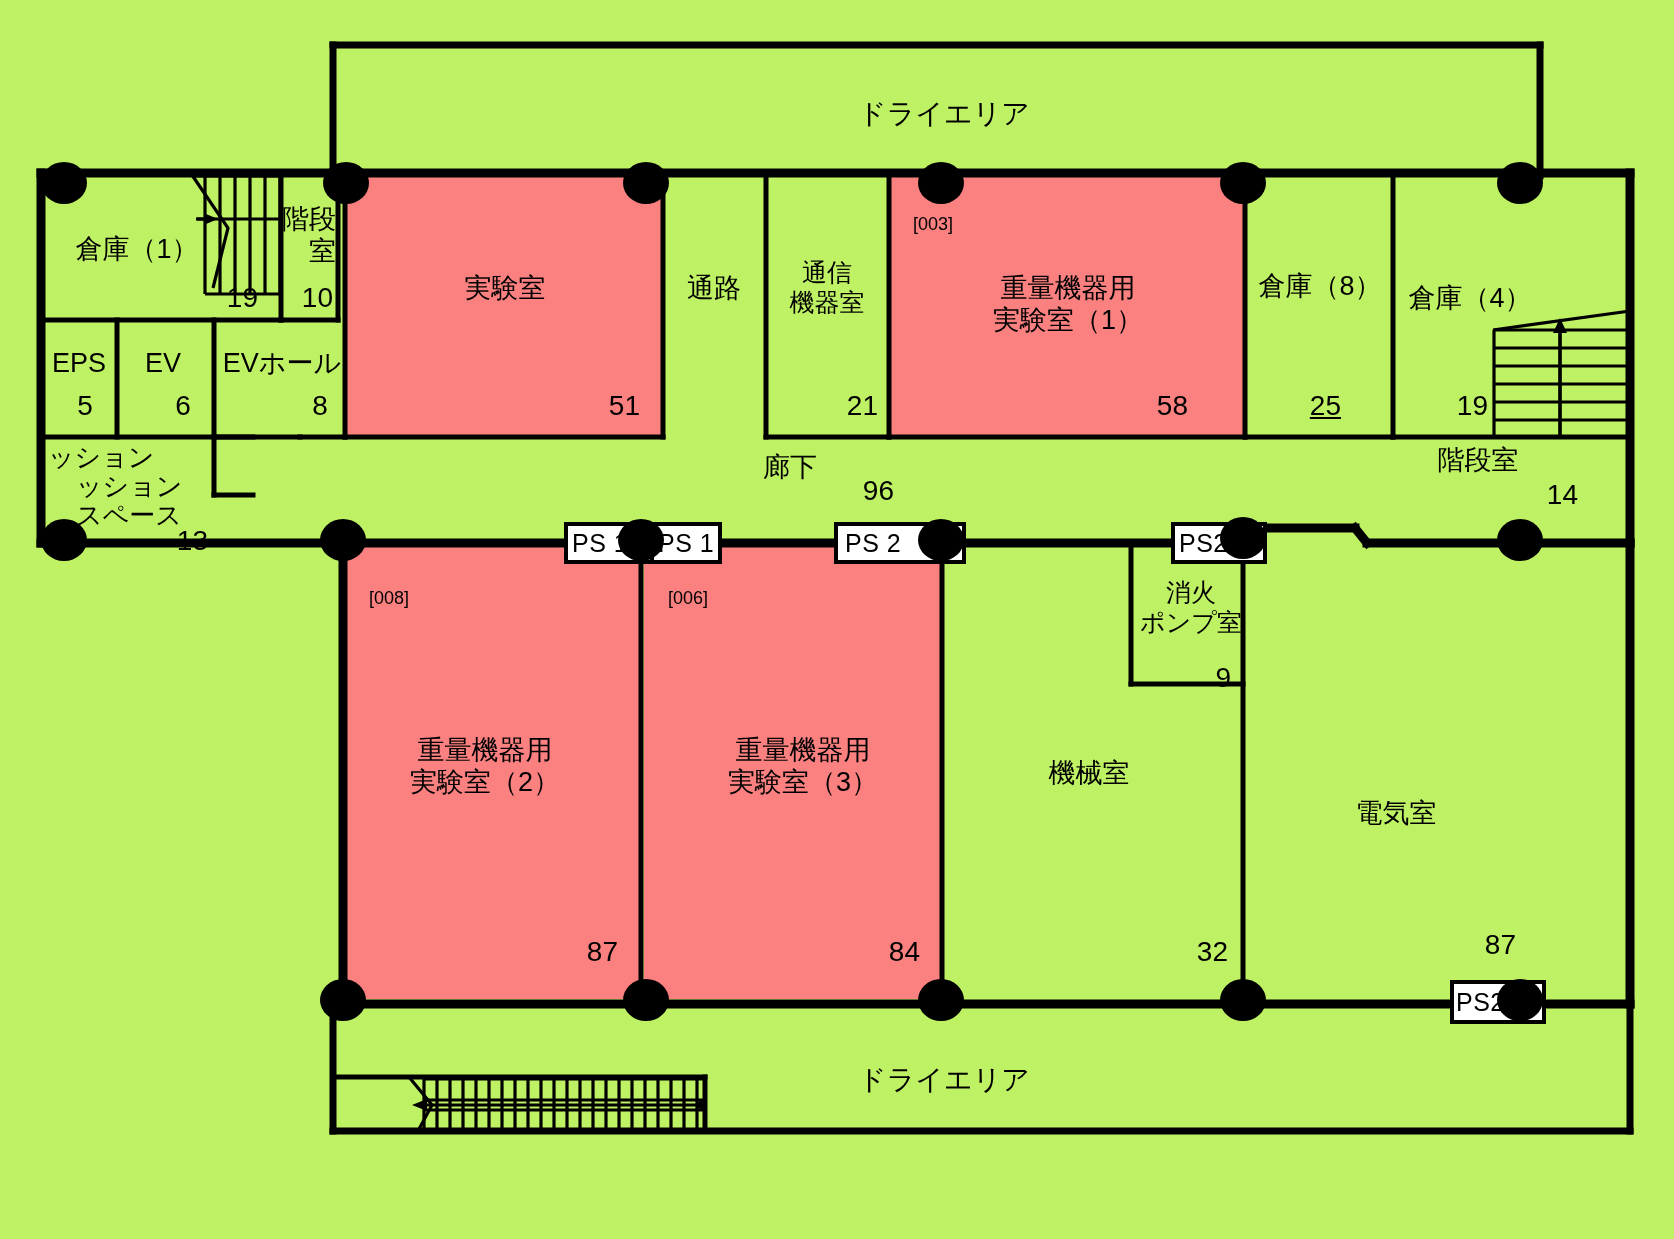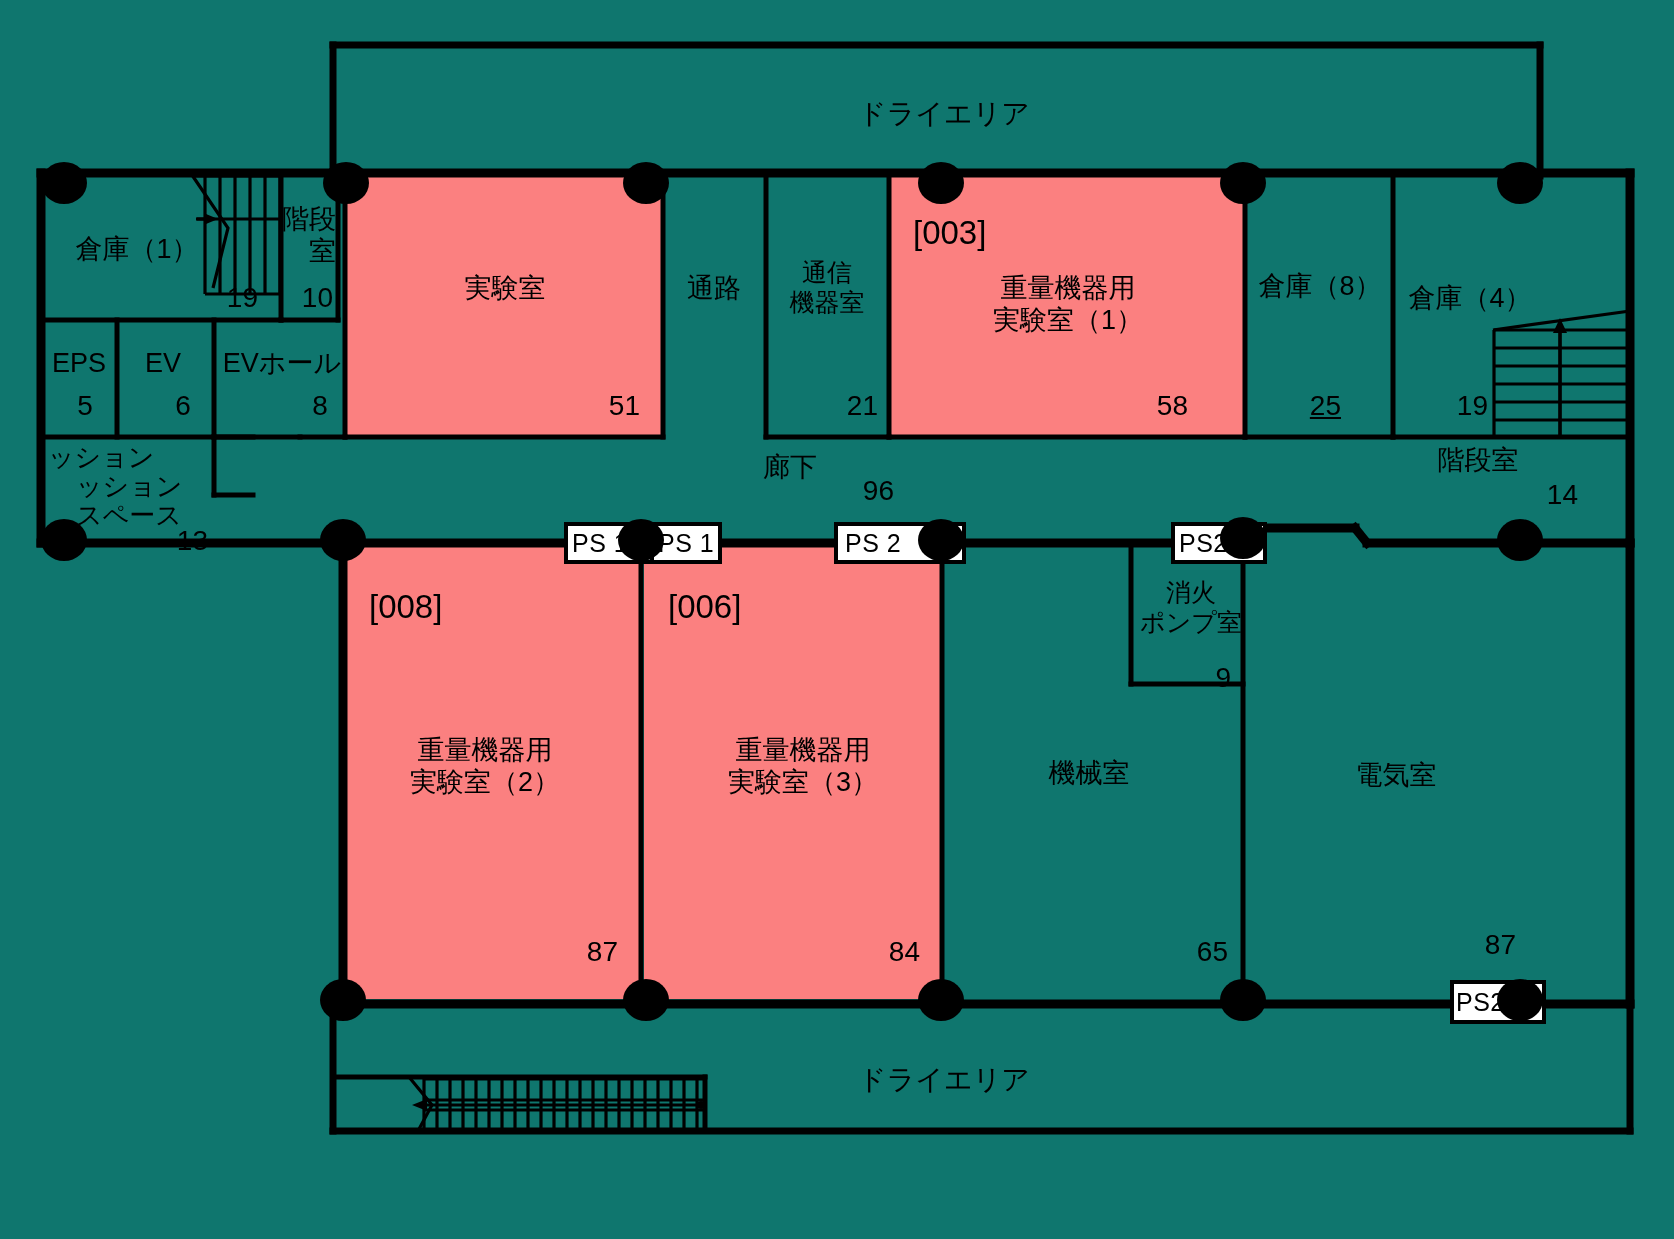--- a/index.html
+++ b/index.html
@@ -10,21 +10,21 @@
   body {
     width: 1674px;
     height: 1239px;
     font-family: "Liberation Sans", "DejaVu Sans", sans-serif;
     overflow: hidden;
   }
   #floorplan-root {
     position: relative;
     width: 1674px;
     height: 1239px;
-    background: #0f766e;
+    background: #bef264;
   }
   svg#plan {
     position: absolute;
     left: 0;
     top: 0;
     width: 1674px;
     height: 1239px;
     display: block;
   }
   .wall-thick { stroke: #000000; stroke-width: 9; fill: none; stroke-linecap: square; }
@@ -39,21 +39,21 @@
     position: absolute;
     color: #000000;
     font-family: "Liberation Sans", "DejaVu Sans", sans-serif;
     white-space: pre;
     line-height: 1.18;
     user-select: none;
   }
   .lbl-room    { font-size: 27px; text-align: center; }
   .lbl-room-sm { font-size: 25px; text-align: center; }
   .lbl-num     { font-size: 28px; text-align: right; }
-  .lbl-code    { font-size: 33px; text-align: left; }
+  .lbl-code    { font-size: 18px; text-align: left; }
   .lbl-ps      { font-size: 25px; text-align: left; letter-spacing: 0.5px; }
   .lbl-dry     { font-size: 28px; text-align: center; }
   .lbl-disc    { font-size: 26px; text-align: left; line-height: 1.12; }
   .ctr { transform: translateX(-50%); }
 </style>
 </head>
 <body>
 
 <div id="floorplan-root">
 
@@ -296,23 +296,23 @@
   <div class="lbl lbl-num" style="left:530px; top:935px; width:88px;">87</div>
 
   <div class="lbl lbl-code" style="left:668px; top:588px;">[006]</div>
   <div class="lbl lbl-room ctr" style="left:803px; top:735px;"><span>重量機器用</span><br><span>実験室（3）</span></div>
   <div class="lbl lbl-num" style="left:832px; top:935px; width:88px;">84</div>
 
   <div class="lbl lbl-room-sm ctr" style="left:1191px; top:578px;"><span>消火</span><br><span>ポンプ室</span></div>
   <div class="lbl lbl-num" style="left:1155px; top:661px; width:76px;">9</div>
 
   <div class="lbl lbl-room ctr" style="left:1089px; top:758px;">機械室</div>
-  <div class="lbl lbl-num" style="left:1140px; top:935px; width:88px;">65</div>
-
-  <div class="lbl lbl-room ctr" style="left:1396px; top:760px;">電気室</div>
+  <div class="lbl lbl-num" style="left:1140px; top:935px; width:88px;">32</div>
+
+  <div class="lbl lbl-room ctr" style="left:1396px; top:798px;">電気室</div>
   <div class="lbl lbl-num" style="left:1428px; top:928px; width:88px;">87</div>
 
   <div class="lbl lbl-ps" style="left:572px; top:529px;">PS 1</div>
   <div class="lbl lbl-ps" style="left:658px; top:529px;">PS 1</div>
   <div class="lbl lbl-ps" style="left:845px; top:529px;">PS 2</div>
   <div class="lbl lbl-ps" style="left:1179px; top:529px;">PS2</div>
   <div class="lbl lbl-ps" style="left:1456px; top:988px;">PS2</div>
 
 </div>
 

